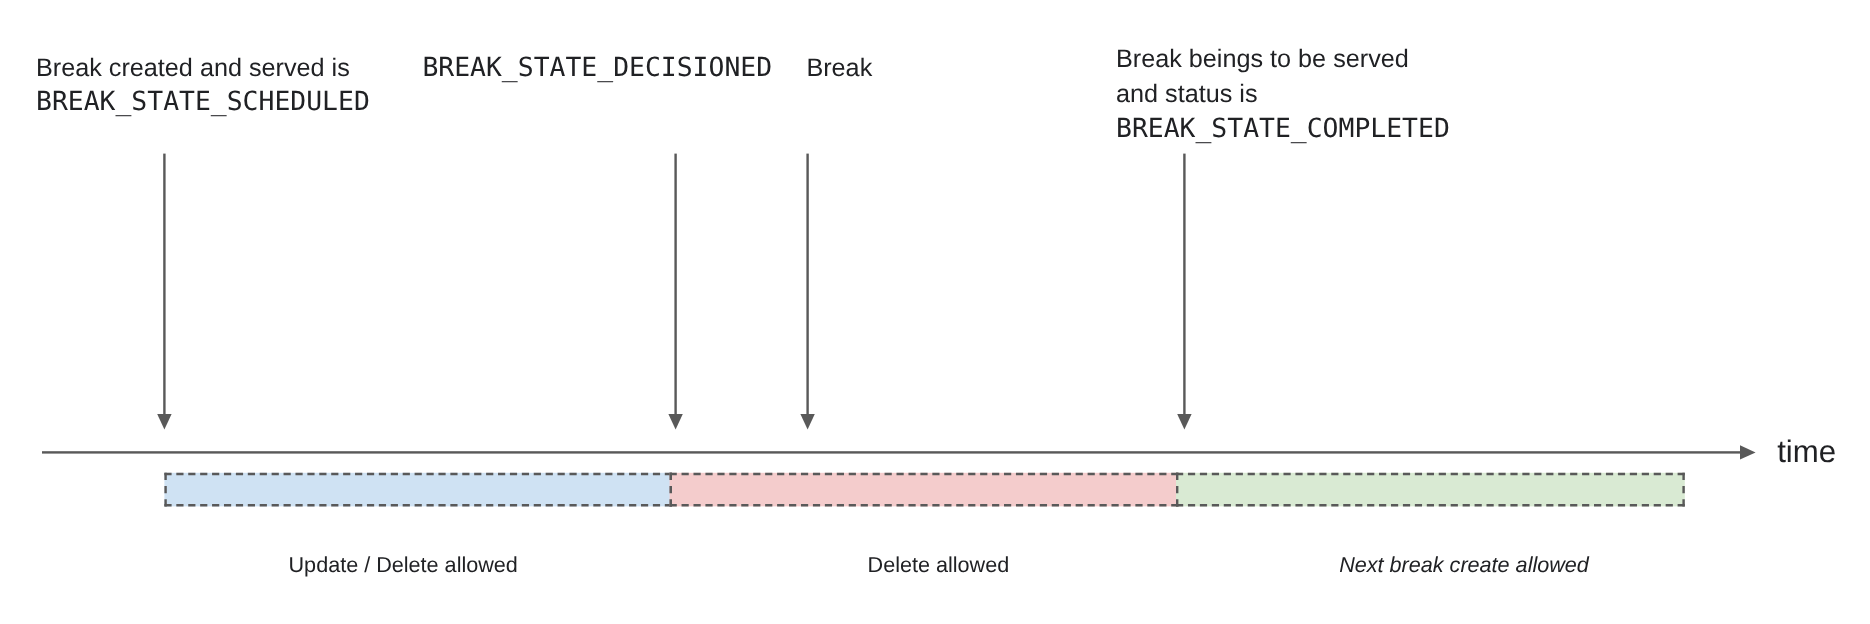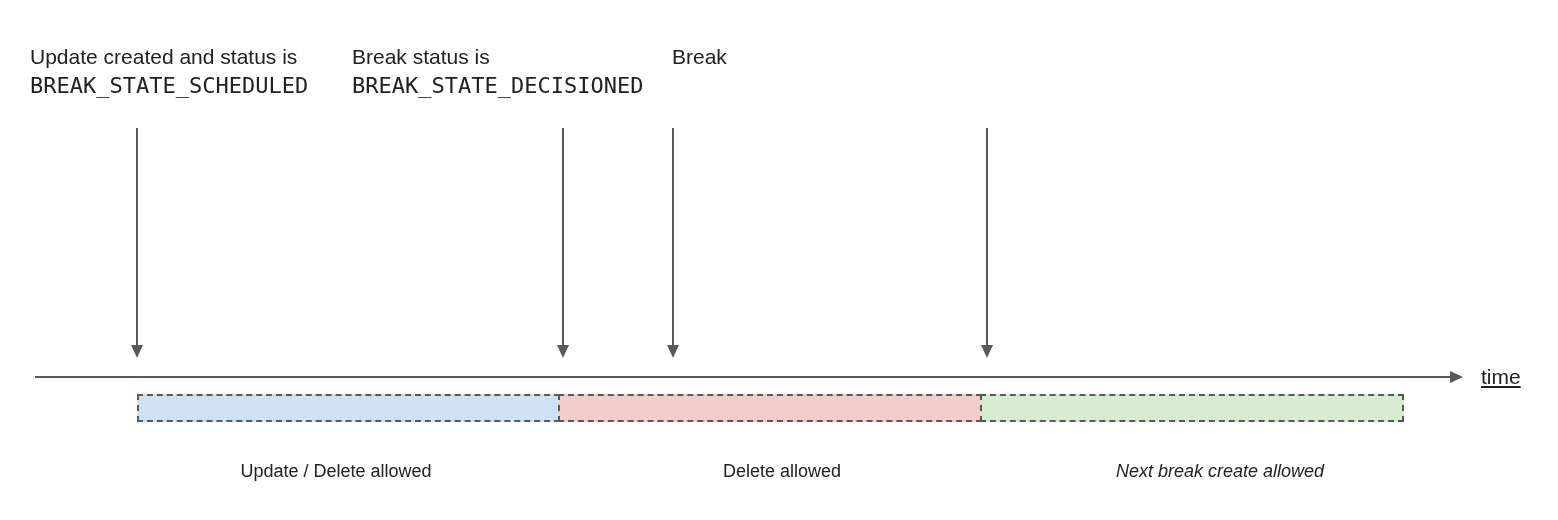--- a/index.html
+++ b/index.html
@@ -39,21 +39,21 @@
     background: #595959;
   }
   .timeline-head {
     position: absolute; left: 1450px; top: 371px; width: 0; height: 0;
     border-top: 6px solid transparent;
     border-bottom: 6px solid transparent;
     border-left: 13px solid #595959;
   }
   .time-label {
     position: absolute; left: 1481px; top: 364px;
-    font-size: 21px; line-height: 25px; text-decoration: underline;
+    font-size: 26px; line-height: 25px;
   }
   .bar { position: absolute; left: 137px; top: 394px; height: 28px; display: flex; }
   .segment {
     box-sizing: border-box;
     height: 28px;
     border: 2px dashed #595959;
   }
   .segment + .segment { margin-left: -2px; }
   .seg-blue  { width: 423px; }
   .seg-red   { width: 424px; }
@@ -64,33 +64,37 @@
     font-size: 18px; line-height: 26px;
     white-space: nowrap;
   }
 </style>
 </head>
 <body>
 
 <div class="canvas">
 
   <div class="annotation" style="left:30px; top:42px;">
-    <div>Update created and status is</div>
+    <div>Break created and served is</div>
     <div class="code">BREAK_STATE_SCHEDULED</div>
   </div>
 
   <div class="annotation" style="left:352px; top:42px;">
-    <div>Break status is</div>
     <div class="code">BREAK_STATE_DECISIONED</div>
   </div>
 
   <div class="annotation" style="left:672px; top:42px;text-align:center;">
     <div>Break</div>
   </div>
 
+  <div class="annotation" style="left:930px; top:35px;">
+    <div>Break beings to be served</div>
+    <div>and status is</div>
+    <div class="code">BREAK_STATE_COMPLETED</div>
+  </div>
 
   <div class="v-arrow" style="left:131px;">
     <div class="shaft"></div>
     <div class="head"></div>
   </div>
   <div class="v-arrow" style="left:557px;">
     <div class="shaft"></div>
     <div class="head"></div>
   </div>
   <div class="v-arrow" style="left:667px;">

